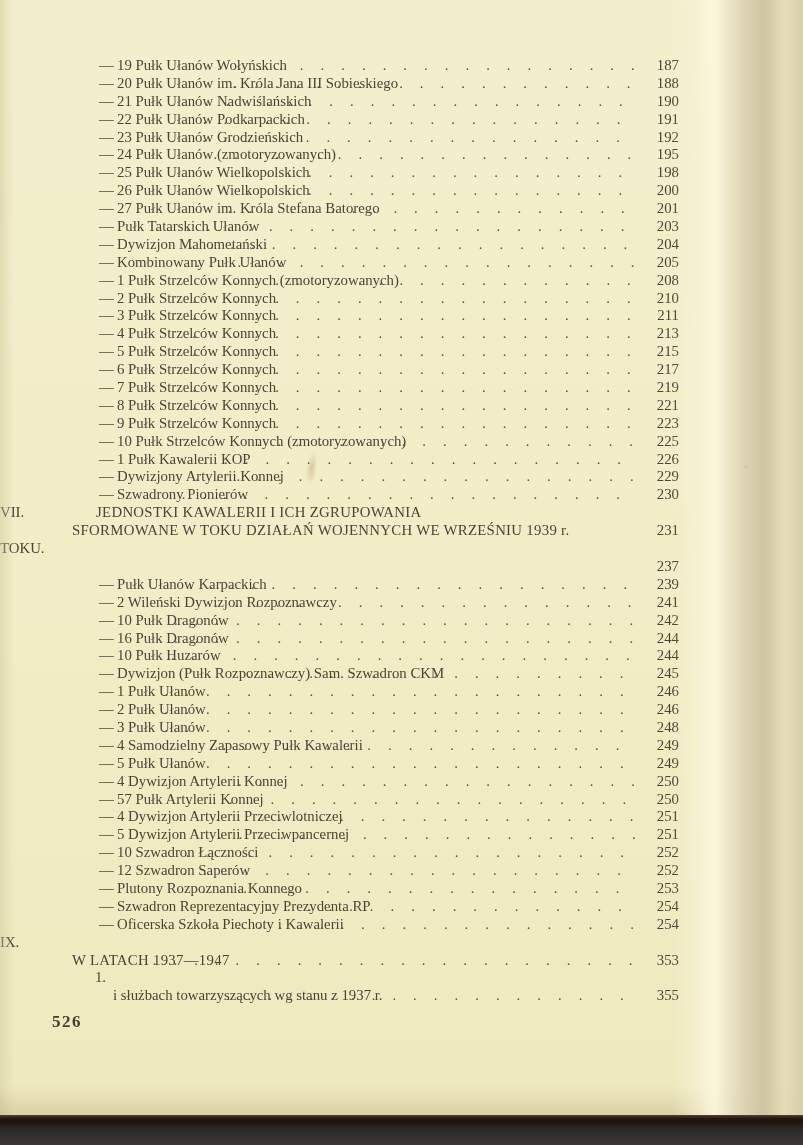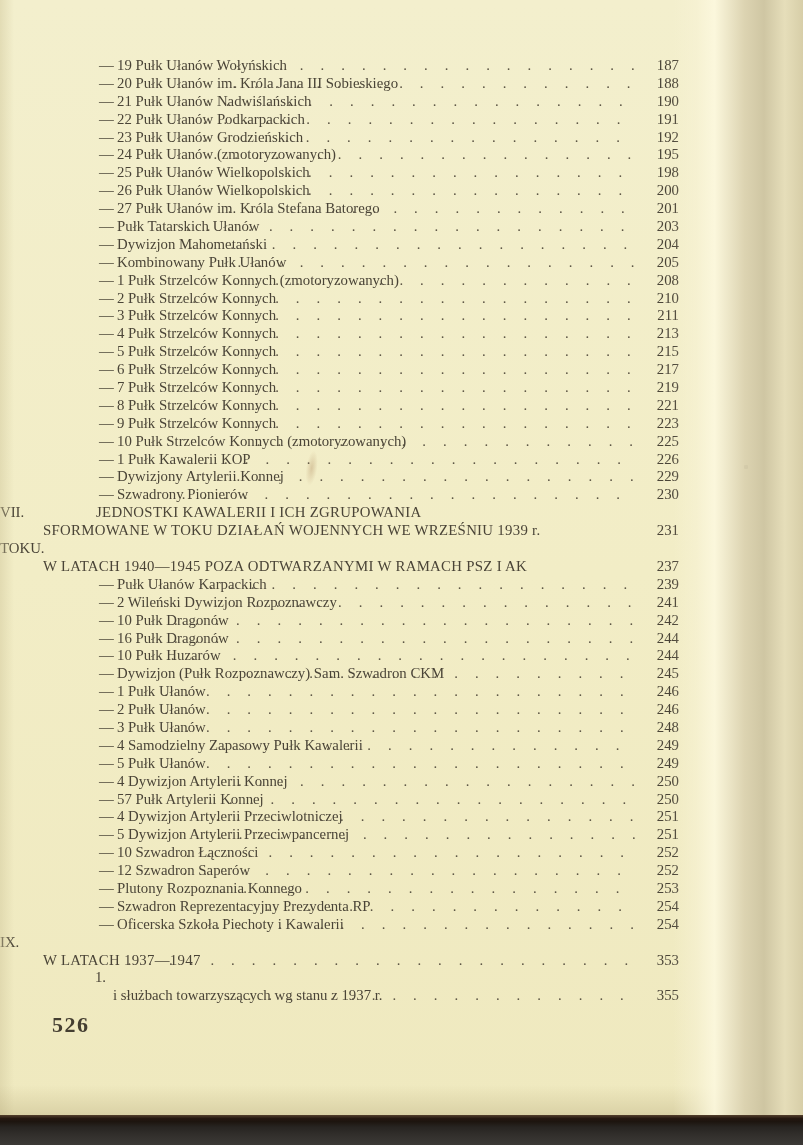--- a/index.html
+++ b/index.html
@@ -29,42 +29,42 @@
     line-height: 17.9px;
     font-size: 14.8px;
     white-space: nowrap;
   }
   .row .text { flex: 0 1 auto; min-width: 0; }
   .row.entry { padding-left: 99px; }
   .row.entry .marker { flex: 0 0 18px; }
   .row.section .marker { flex: 0 0 89px; text-align: left; margin-right: 7px; }
   .row.section .text,
   .row.section-cont .text { letter-spacing: 0.3px; }
-  .row.section-cont { padding-left: 43px; }
+  .row.section-cont { padding-left: 72px; }
   .row.sub .marker { flex: 0 0 106px; text-align: right; margin-right: 7px; }
   .row.sub-cont { padding-left: 113px; }
 
   .leader {
     flex: 1 1 auto;
     min-width: 0;
     overflow: hidden;
     letter-spacing: 17px;
     padding-left: 7px;
     margin-right: 4px;
     color: #5b5444;
   }
   .leader.no-dots { visibility: hidden; }
   .pagenum { flex: 0 0 38px; text-align: right; }
 
   
   .folio {
     position: absolute;
     left: 52px;
     top: 1012px;
-    font-size: 22px;
+    font-size: 17px;
     font-weight: bold;
     letter-spacing: 1.5px;
     color: #443e31;
   }
 
   
   .left-shade {
     position: absolute;
     left: 0; top: 0; bottom: 30px; width: 14px;
     background: linear-gradient(90deg, rgba(210,201,158,0.5), rgba(210,201,158,0));
@@ -271,21 +271,20 @@
         <span class="text">SFORMOWANE W TOKU DZIAŁAŃ WOJENNYCH WE WRZEŚNIU 1939 r.</span>
         <span class="leader no-dots"></span>
         <span class="pagenum">231</span>
       </div>
       <div class="row section">
         <span class="marker">TOKU.</span>
         <span class="leader no-dots"></span>
         <span class="pagenum"></span>
       </div>
       <div class="row section-cont">
-        <span class="text">W LATACH 1940—1945 POZA ODTWARZANYMI W RAMACH PSZ I AK</span>
         <span class="leader no-dots"></span>
         <span class="pagenum">237</span>
       </div>
       <div class="row entry">
         <span class="marker">—</span>
         <span class="text">Pułk Ułanów Karpackich</span>
         <span class="leader">..................................................</span>
         <span class="pagenum">239</span>
       </div>
       <div class="row entry">

